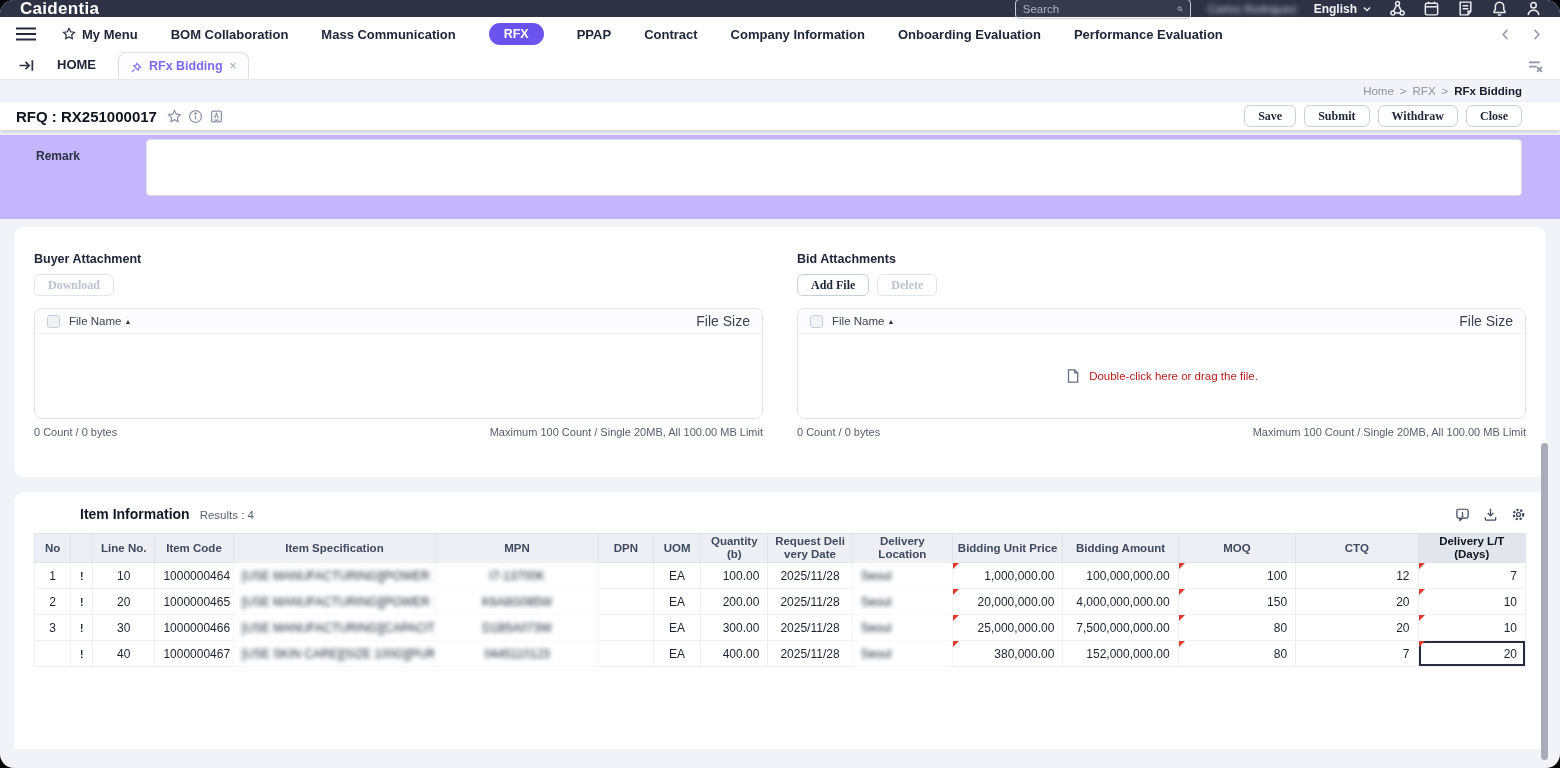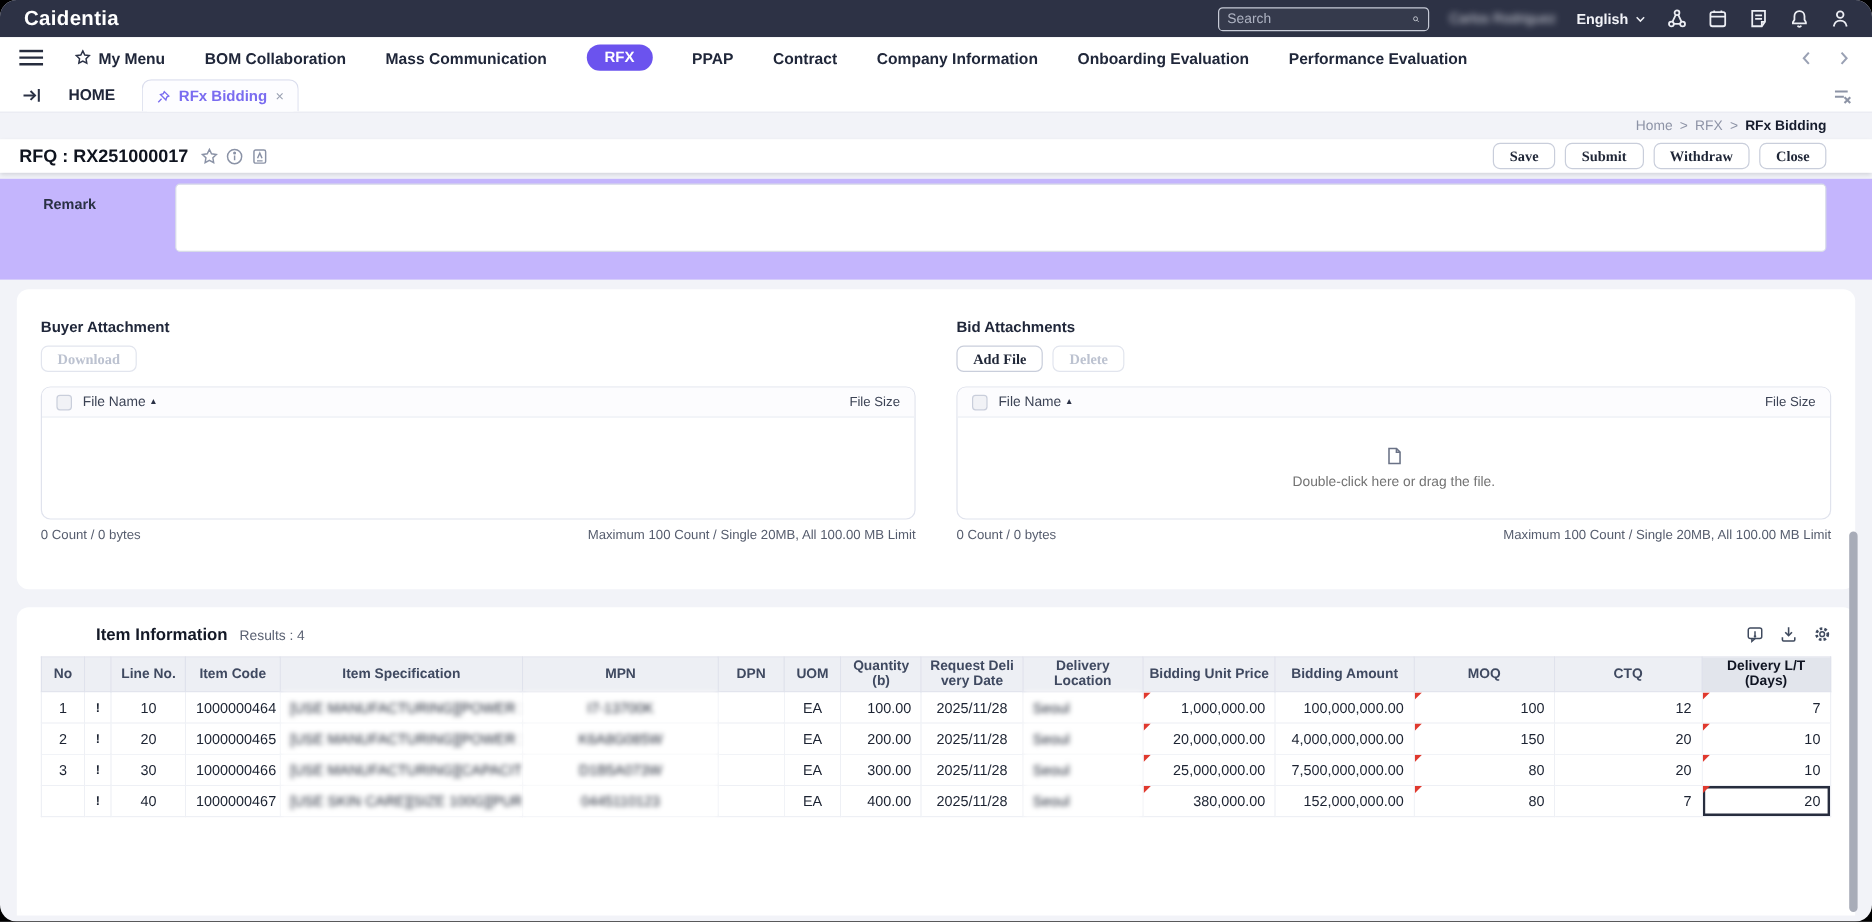--- a/index.html
+++ b/index.html
@@ -1,20 +1,20 @@
 <!DOCTYPE html>
 <html><head>
 <meta charset="utf-8">
 <style>
   * { margin:0; padding:0; box-sizing:border-box; }
   html,body { width:1560px; height:768px; background:#000; font-family:"Liberation Sans", sans-serif; }
   .window { position:relative; width:1560px; height:768px; border-radius:14px; overflow:hidden; background:#f2f3f8; }
 
   
-  .topbar { height:31px; background:#2d3245; display:flex; align-items:center; padding:0 18px 0 20px; color:#fff; }
+  .topbar { height:17px; background:#2d3245; display:flex; align-items:center; padding:0 18px 0 20px; color:#fff; }
   .brand { font-size:17px; font-weight:700; letter-spacing:.3px; }
   .topbar-right { margin-left:auto; display:flex; align-items:center; gap:17px;padding-left:32px; }
   .searchbox { display:flex; align-items:center; width:176px; height:20px; border:1px solid #c6cad6; border-radius:4px; padding:0 7px; background:rgba(255,255,255,.04); }
   .searchbox input { flex:1; background:transparent; border:none; outline:none; color:#dfe2ea; font-size:11.5px; font-family:"Liberation Sans",sans-serif; }
   .searchbox input::placeholder { color:#aeb3c2; }
   .user-name { font-size:11.5px; color:#e8eaf1; filter:blur(2.6px); opacity:.85; }
   .lang { display:flex; align-items:center; gap:5px; font-size:12px; font-weight:600; color:#f2f3f8; }
   .tb-icon { width:17px; height:17px; color:#eceef4; display:block; }
   .tb-icon svg, .icon svg { display:block; width:100%; height:100%; }
 
@@ -61,22 +61,22 @@
   .sec-chevron { margin-left:auto; width:15px; height:15px; color:#6a7286; cursor:pointer; }
 
   .attach-grid { display:grid; grid-template-columns:1fr 1fr; column-gap:34px; margin-top:13px; }
   .attach-title { font-size:12.5px; font-weight:700; color:#20273a; }
   .attach-btns { display:flex; gap:8px; margin-top:8px; }
   .filebox { margin-top:12px; border:1px solid #e0e3ed; border-radius:8px; overflow:hidden; }
   .filebox-head { display:flex; align-items:center; height:25px; padding:0 12px; border-bottom:1px solid #eceef4; background:#fcfcfe; }
   .checkbox { width:13px; height:13px; border:1px solid #c9cedb; border-radius:3px; background:#f1f2f6; cursor:pointer; }
   .fh-name { margin-left:9px; font-size:11.5px; color:#3c4355; }
   .sort-asc { font-size:7px; color:#2a3145; margin-left:3px; }
-  .fh-size { margin-left:auto; font-size:11px; color:#3c4355; }
-  .filebox-body { height:84px; display:flex; align-items:center; justify-content:center; gap:8px; color:#737373;flex-direction:column; }
+  .fh-size { margin-left:auto; font-size:14px; color:#3c4355; }
+  .filebox-body { height:84px; display:flex; align-items:center; justify-content:center; gap:8px; color:#b91c1c; }
   .drop-icon { width:16px; height:16px; color:#6a7286; }
   .drop-text { font-size:11.5px; }
   .file-foot { display:flex; justify-content:space-between; margin-top:7px; font-size:11px; color:#565d6e; }
 
   .card-items { margin-top:15px; height:257px; padding:14px 20px 0; border-radius:10px 10px 0 0; }
   .items-head { display:flex; align-items:baseline; }
   .items-title { font-size:14px; font-weight:800; color:#141927;padding-left:46px; }
   .items-results { font-size:11.5px; color:#5a6172; margin-left:10px; }
   .items-tools { margin-left:auto; display:flex; gap:13px; color:#3f4a5e; align-self:center; }
   .items-tools .icon { width:15px; height:15px; cursor:pointer; }

